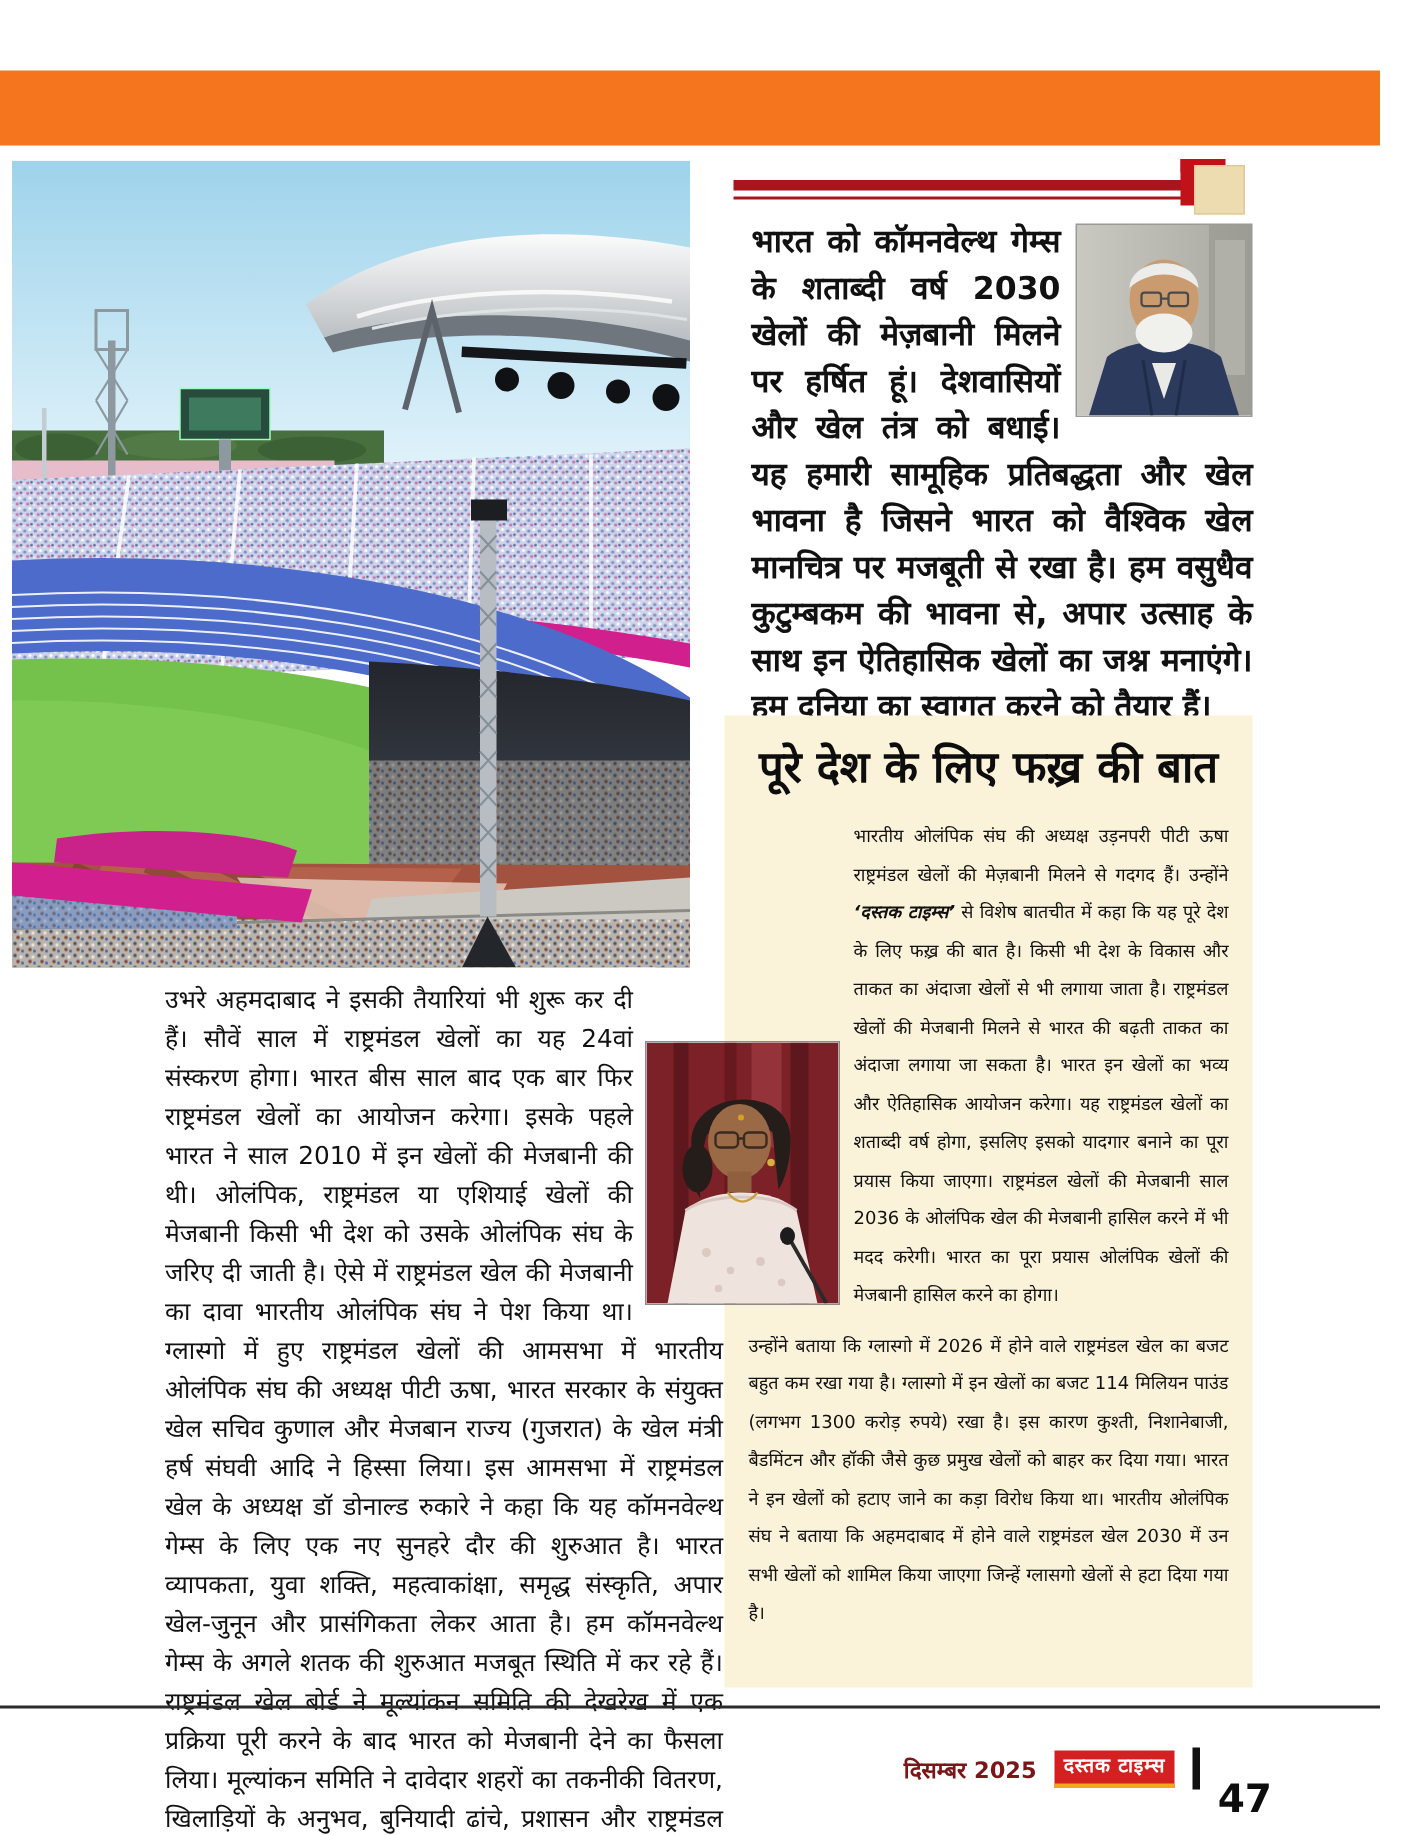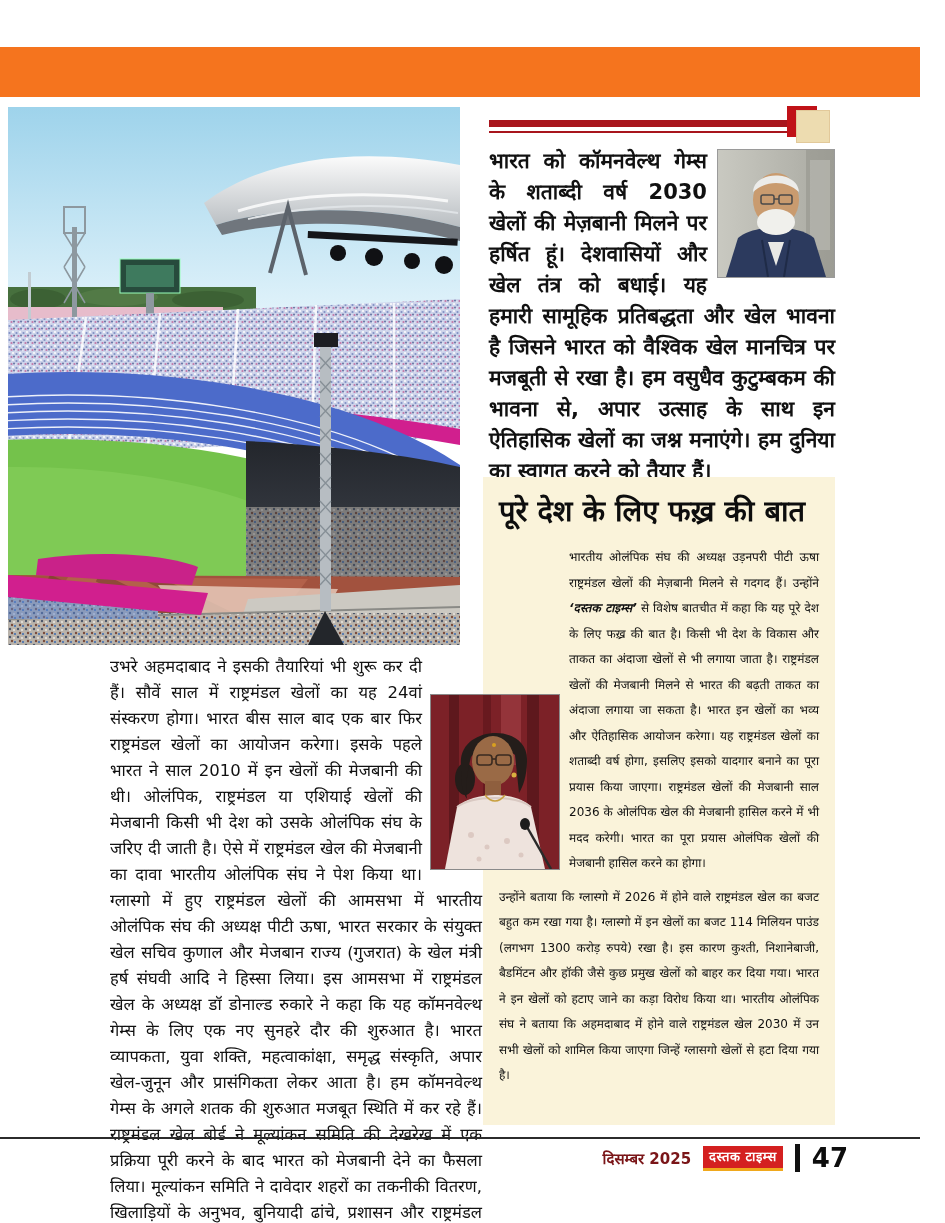--- a/index.html
+++ b/index.html
@@ -15,29 +15,29 @@
   .stadium-photo{position:absolute;left:8px;top:107px;width:452px;height:538px;overflow:hidden;}
   .stadium-photo svg{display:block;width:100%;height:100%;}
 
   
   .quote-section{position:absolute;left:489px;top:112px;width:346px;}
   .rule-thick{width:308px;height:7px;background:#a8151d;margin-top:8px;}
   .rule-thin{width:308px;height:2px;background:#a8151d;margin-top:4px;}
   .corner-red-v{position:absolute;left:298px;top:-6px;width:9px;height:31px;background:#c01218;}
   .corner-red-h{position:absolute;left:298px;top:-6px;width:30px;height:9px;background:#c01218;}
   .corner-beige{position:absolute;left:307px;top:-2px;width:34px;height:33px;background:#eddcb0;border:1px solid #e2c99a;box-sizing:border-box;}
-  .quote-text{margin:13px 0 0 0;font-size:21px;line-height:31px;font-weight:600;text-align:justify;}
+  .quote-text{margin:13px 0 0 12px;font-size:21px;line-height:31px;font-weight:600;text-align:justify;}
   .modi-photo{float:right;width:116px;height:127px;margin:3px 0 6px 10px;border:1px solid #9a9a9a;box-sizing:content-box;}
   .modi-photo svg{display:block;width:100%;height:100%;}
   .attribution{margin:4px 28px 0 0;font-size:20px;font-weight:700;text-align:right;}
 
   
   .feature-box{position:absolute;left:483px;top:477px;width:352px;height:648px;background:#faf3da;
     padding:12px 16px;box-sizing:border-box;}
-  .feature-headline{margin:2px 0 14px 0;font-size:29px;line-height:40px;font-weight:800;color:#0d0d0d;}
+  .feature-headline{margin:2px 0 14px 0;font-size:29px;line-height:40px;font-weight:800;text-align:center;color:#0d0d0d;}
   .feature-box p{margin:0;font-size:12px;line-height:25.5px;text-align:justify;}
   .feature-box p.p2{margin-top:8px;}
   .brand{font-weight:700;font-style:italic;}
   .usha-spacer-box{float:left;width:66px;height:174px;margin:150px 10px 4px -6px;}
 
   
   .left-col{position:absolute;left:110px;top:654px;width:372px;}
   .left-col p{margin:0;font-size:16.5px;line-height:26px;text-align:justify;}
   .usha-spacer-col{float:right;width:52px;height:172px;margin:44px 0 6px 8px;}
 
@@ -46,21 +46,21 @@
     border:1px solid #8a8a8a;box-sizing:content-box;overflow:hidden;}
   .usha-photo svg{display:block;width:100%;height:100%;}
 
   
   .footer-rule{position:absolute;left:0;top:1137px;width:920px;height:2px;background:#2b2b2b;}
   .footer{position:absolute;left:0;top:1143px;width:848px;display:flex;justify-content:flex-end;align-items:center;gap:12px;}
   .footer-date{color:#7a1518;font-weight:700;font-size:15px;}
   .footer-logo{background:#d42020;color:#ffffff;font-weight:700;font-size:13px;line-height:1;
     padding:4px 6px 5px 6px;border-bottom:3px solid #f0a81c;letter-spacing:0.5px;}
   .footer-divider{width:5px;height:28px;background:#111;}
-  .footer-page{font-size:26px;font-weight:800;color:#0d0d0d;}
+  .footer-page{font-size:26px;font-weight:800;color:#0d0d0d;margin-top:42px;}
 </style>
 </head>
 <body>
 
 <div class="top-bar"></div>
 
 <div class="stadium-photo">
   <svg viewBox="0 0 452 538" preserveAspectRatio="none">
     <defs>
       <linearGradient id="skyg" x1="0" y1="0" x2="0" y2="1">

